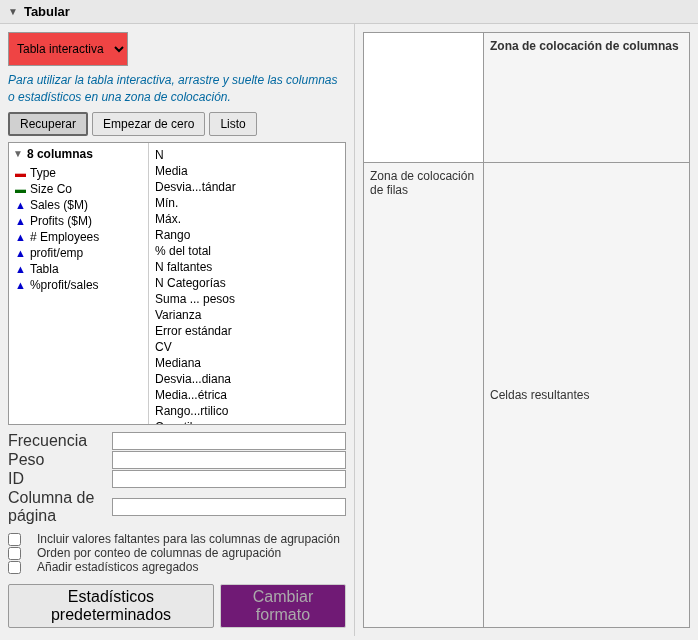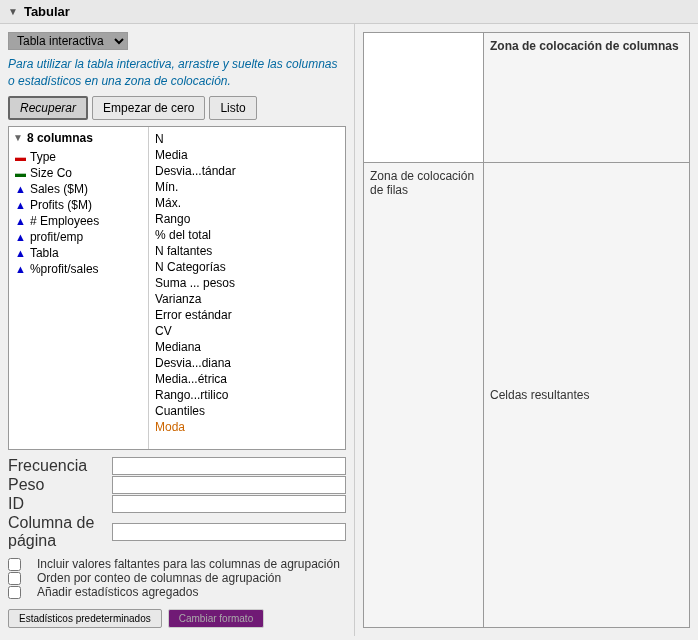--- a/index.html
+++ b/index.html
@@ -43,24 +43,24 @@
       flex: 1;
       padding: 8px;
       display: flex;
       flex-direction: column;
     }
     .dropdown-row {
       display: flex;
       align-items: center;
     }
     .dropdown-select {
-      padding: 0 4px;
-      font-size: 12px;
-      border: 1px solid #999;
-      background: #a3a3a3;
+      padding: 8px 4px;
+      font-size: 12px;
+      border: 1px solid #999;
+      background: #ef4444;
       min-width: 120px;
     }
     .description-text {
       font-size: 12px;
       color: #0369a1;
       line-height: 1.4;
       font-style: italic;
     }
     .buttons-row {
       display: flex;
@@ -70,21 +70,20 @@
       padding: 3px 10px;
       font-size: 12px;
       border: 1px solid #999;
       background: #e8e8e8;
       cursor: pointer;
       border-radius: 2px;
     }
     .btn-active {
       background: #d0d0d0;
       border: 2px solid #666;
-      font-style: italic;
     }
     .content-box {
       border: 1px solid #999;
       background: white;
       display: flex;
       flex: 1;
       min-height: 220px;
     }
     .columns-list {
       width: 140px;
@@ -155,21 +154,21 @@
     .checkbox-row input[type=checkbox] {
       margin-top: 1px;
     }
     .bottom-buttons {
       display: flex;
       gap: 6px;
       margin-top: 4px;
     }
     .btn-outline {
       padding: 3px 10px;
-      font-size: 10px;
+      font-size: 16px;
       border: 1px solid #999;
       background: #e8e8e8;
       cursor: pointer;
       border-radius: 2px;
     }
     .btn-disabled {
       color: #aaa;
       border-color: #ccc;
       background: #701a75;
       cursor: default;

